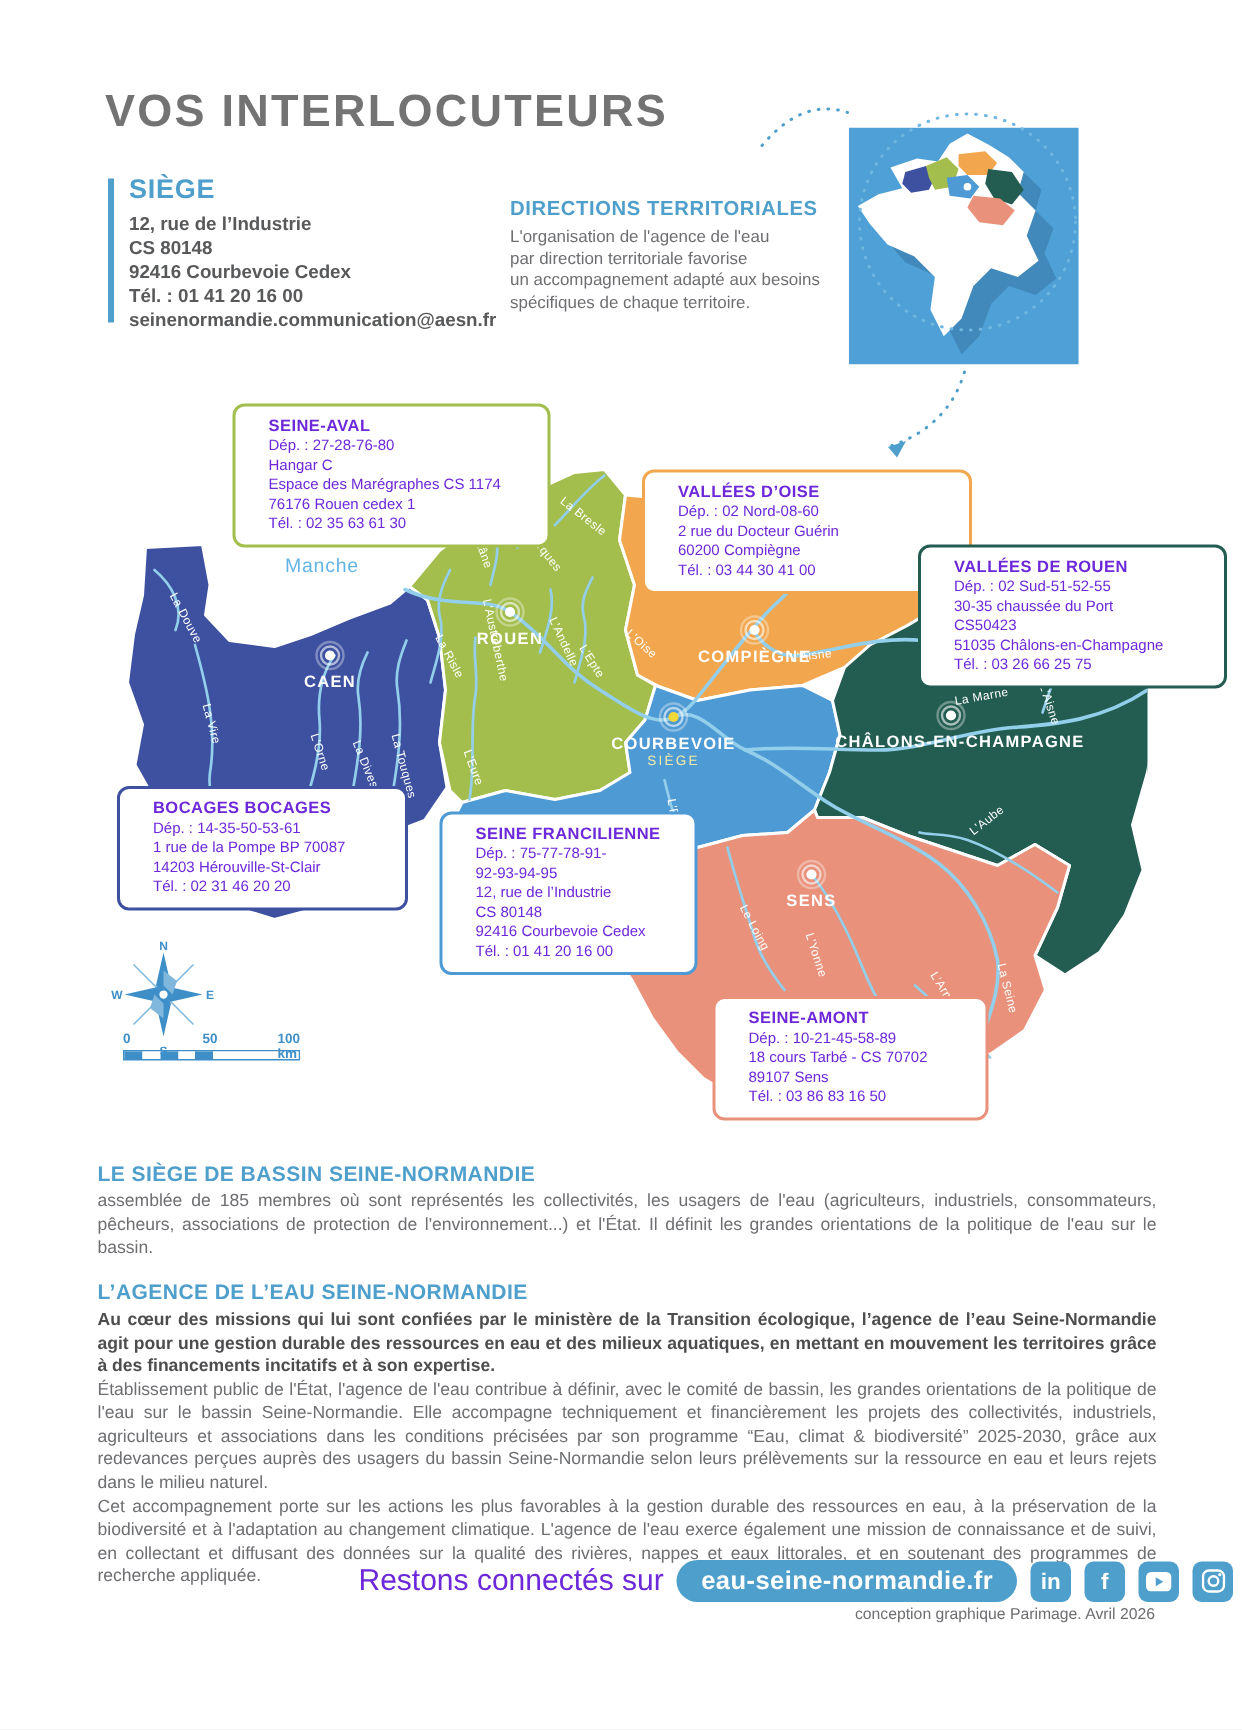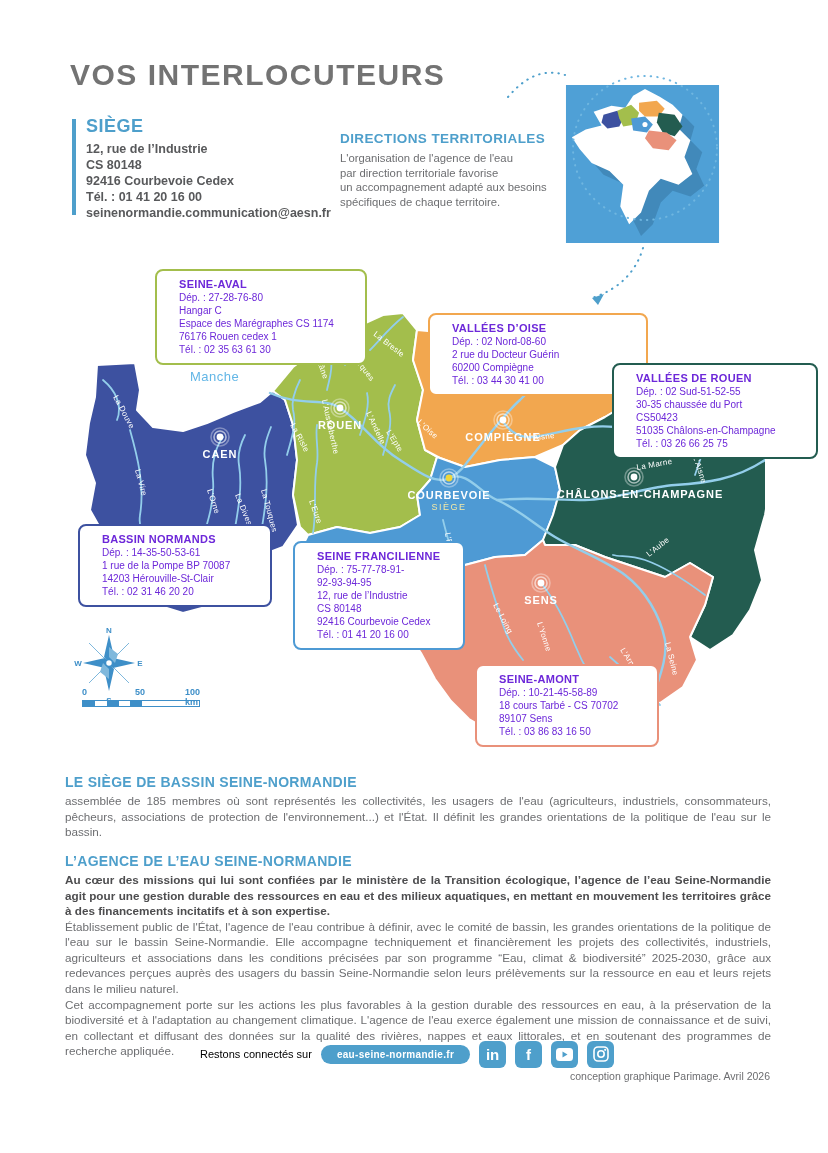--- a/index.html
+++ b/index.html
@@ -50,22 +50,22 @@
   .scalebar .bar span{height:100%;}
   
   .section{position:absolute;left:65px;width:706px;}
   .section h3{margin:0 0 3px 0;font-size:14px;font-weight:bold;color:#4E9FCB;letter-spacing:.3px;}
   .section p{margin:0;font-size:11.7px;line-height:1.33;color:#6D6E71;text-align:justify;}
   .section p.bold{color:#4D4D4F;font-weight:bold;}
   .sec-comite{top:774px;}
   .sec-agence{top:853px;}
   
   .footer{position:absolute;left:200px;top:1038px;height:32px;display:flex;align-items:center;gap:9px;}
-  .footer .connect{font-size:11px;color:#000000;}
-  .footer .site{background:#4E9FCB;color:#fff;font-weight:bold;font-size:10px;
+  .footer .connect{font-size:20px;color:#6d28d9;margin-left:39px;}
+  .footer .site{background:#4E9FCB;color:#fff;font-weight:bold;font-size:17px;
         padding:4px 16px;border-radius:15px;letter-spacing:.3px;}
   .social{width:27px;height:27px;border-radius:6px;background:#4E9FCB;color:#fff;display:flex;
         align-items:center;justify-content:center;font-weight:bold;font-size:15px;}
   .credit{position:absolute;right:58px;top:1070px;font-size:10.5px;color:#6D6E71;}
 </style>
 </head>
 <body>
 
 <div class="page">
 
@@ -277,21 +277,21 @@
     <div class="co-title">VALLÉES DE ROUEN</div>
     <div class="lines">
         <div>Dép. : 02 Sud-51-52-55</div>
         <div>30-35 chaussée du Port</div>
         <div>CS50423</div>
         <div>51035 Châlons-en-Champagne</div>
         <div>Tél. : 03 26 66 25 75</div>
       </div>
   </div>
   <div class="callout co-bocages" style="border-color: rgb(61, 81, 160);">
-    <div class="co-title">BASSIN NORMANDS</div>
+    <div class="co-title">BOCAGES BOCAGES</div>
     <div class="lines">
         <div>Dép. : 14-35-50-53-61</div>
         <div>1 rue de la Pompe BP 70087</div>
         <div>14203 Hérouville-St-Clair</div>
         <div>Tél. : 02 31 46 20 20</div>
       </div>
   </div>
   <div class="callout co-francilienne" style="border-color: rgb(78, 154, 212);">
     <div class="co-title">SEINE FRANCILIENNE</div>
     <div class="lines">

